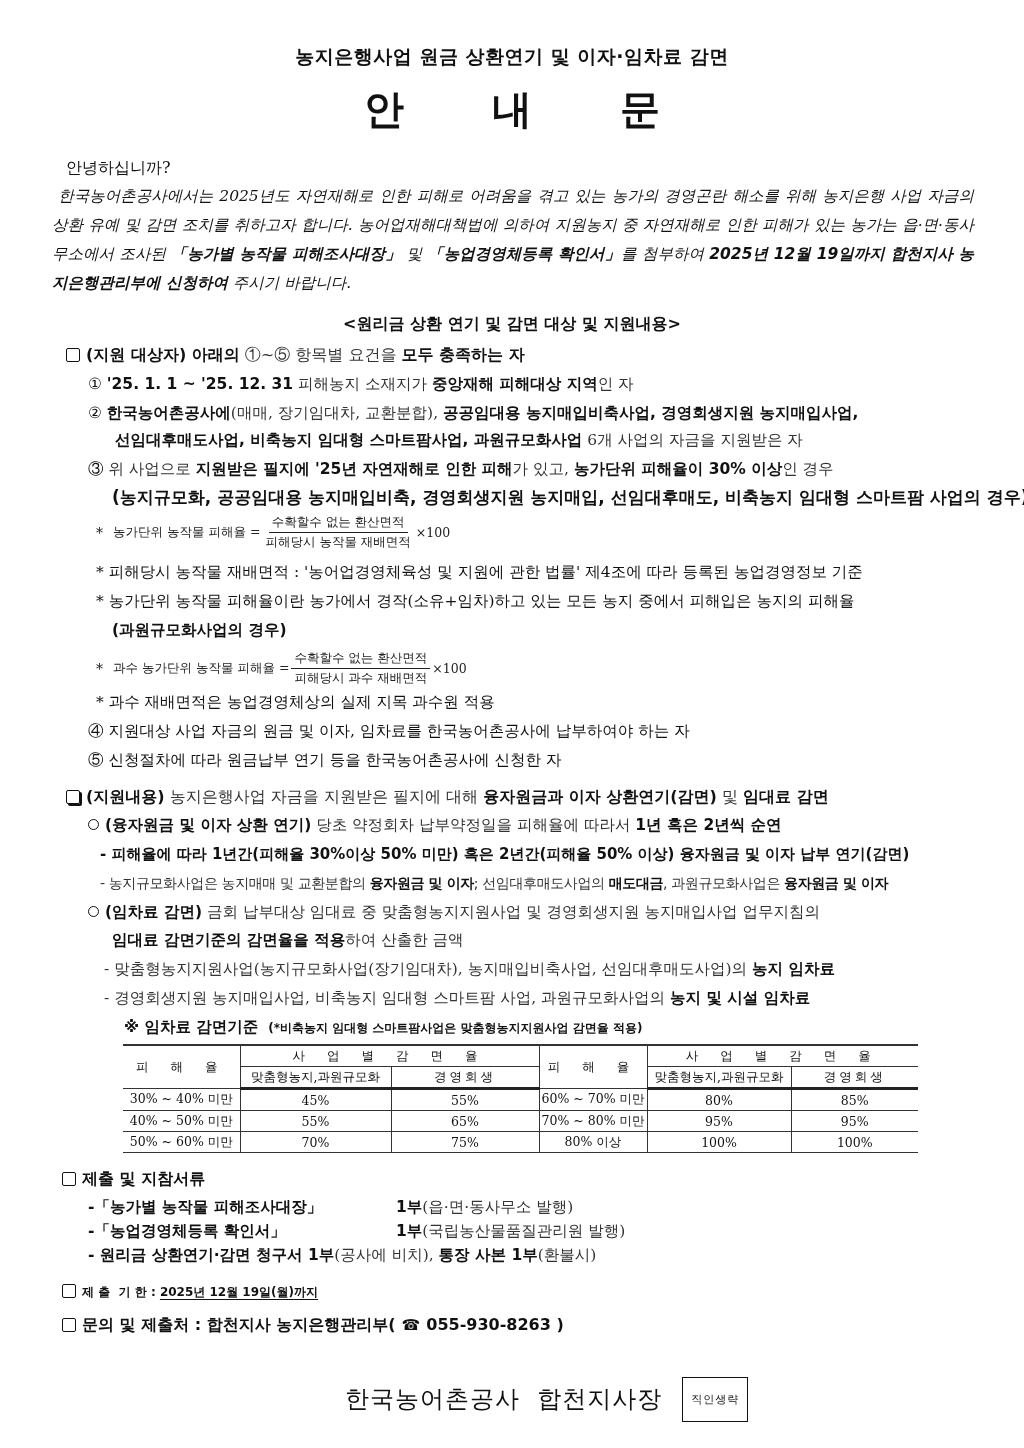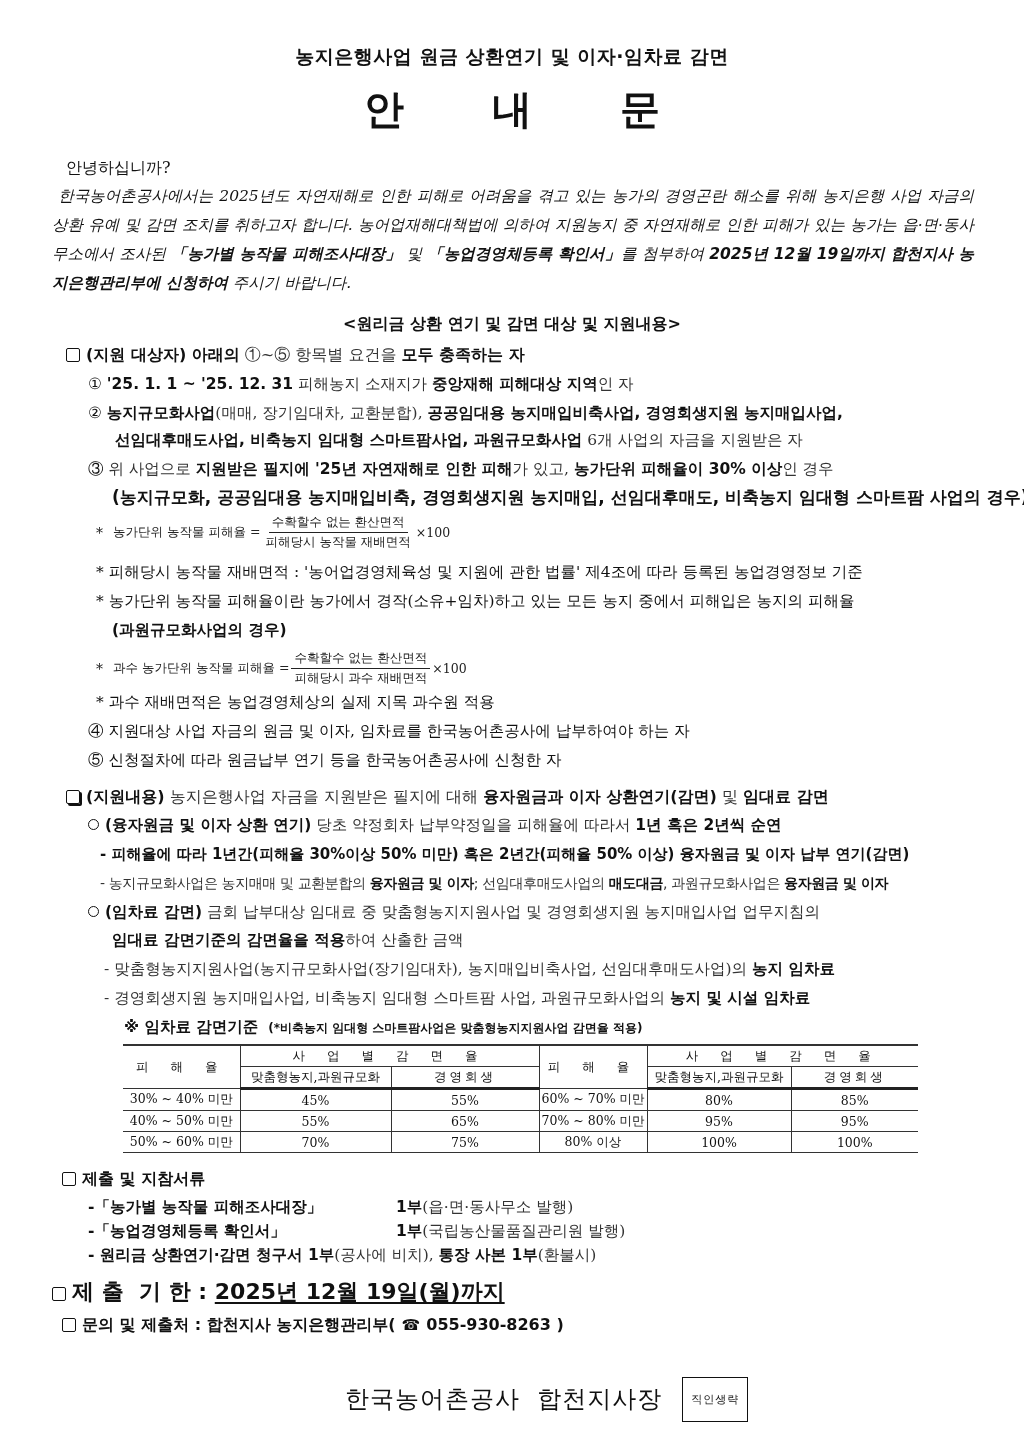--- a/index.html
+++ b/index.html
@@ -65,21 +65,21 @@
 
 <div class="line" style="top:343px; left:66px; font-size:16px;">
   <span class="box"></span><b>(지원 대상자) 아래의</b><span class="serif thin"> ①~⑤ 항목별 요건을 </span><b>모두 충족하는 자</b>
 </div>
 
 <div class="line serif" style="top:372px; left:88px;">
   <span>①</span>&nbsp;<b class="sans">'25. 1. 1 ~ '25. 12. 31</b><span class="thin"> 피해농지 소재지가 </span><b class="sans">중앙재해 피해대상 지역</b><span class="thin">인 자</span>
 </div>
 
 <div class="line serif" style="top:401px; left:88px;">
-  <span>②</span>&nbsp;<b class="sans">농지규모화사업</b><span class="thin">(매매, 장기임대차, 교환분합), </span><b class="sans">공공임대용 농지매입비축사업, 경영회생지원 농지매입사업,</b>
+  <span>②</span>&nbsp;<b class="sans">한국농어촌공사에</b><span class="thin">(매매, 장기임대차, 교환분합), </span><b class="sans">공공임대용 농지매입비축사업, 경영회생지원 농지매입사업,</b>
 </div>
 <div class="line serif" style="top:428px; left:115px;">
   <b class="sans">선임대후매도사업, 비축농지 임대형 스마트팜사업, 과원규모화사업</b><span class="thin"> 6개 사업의 자금을 지원받은 자</span>
 </div>
 
 <div class="line serif" style="top:457px; left:88px;">
   <span>③</span>&nbsp;<span class="thin">위 사업으로 </span><b class="sans">지원받은 필지에 '25년 자연재해로 인한 피해</b><span class="thin">가 있고, </span><b class="sans">농가단위 피해율이 30% 이상</b><span class="thin">인 경우</span>
 </div>
 <div class="line" style="top:485px; left:112px; font-size:17px;">
   <b>(농지규모화, 공공임대용 농지매입비축, 경영회생지원 농지매입, 선임대후매도, 비축농지 임대형 스마트팜 사업의 경우)</b>
@@ -202,21 +202,21 @@
 <div class="line" style="top:1195px; left:88px;">
   <b style="display:inline-block; width:308px;">-「농가별 농작물 피해조사대장」</b><b>1부</b><span class="serif thin">(읍·면·동사무소 발행)</span>
 </div>
 <div class="line" style="top:1219px; left:88px;">
   <b style="display:inline-block; width:308px;">-「농업경영체등록 확인서」</b><b>1부</b><span class="serif thin">(국립농산물품질관리원 발행)</span>
 </div>
 <div class="line" style="top:1243px; left:88px;text-align:right;">
   <b>-  원리금 상환연기·감면 청구서 1부</b><span class="serif thin">(공사에 비치), </span><b>통장 사본 1부</b><span class="serif thin">(환불시)</span>
 </div>
 
-<div class="line" style="top:1280px; left:52px; font-size:22px;">
+<div class="line" style="top:1280px; left:62px; font-size:12px;">
   <span class="box"></span><b style="white-space:pre;">제 출  기 한 : </b><b class="underline">2025년 12월 19일(월)까지</b>
 </div>
 
 <div class="line" style="top:1313px; left:62px; font-size:16px;">
   <span class="box"></span><b>문의 및 제출처 : 합천지사 농지은행관리부(</b><span class="phone-icon">☎</span><b>055-930-8263 )</b>
 </div>
 
 <div class="signature">
   <span style="white-space:pre;">한국농어촌공사  합천지사장</span><span class="stamp">직인생략</span>
 </div>

